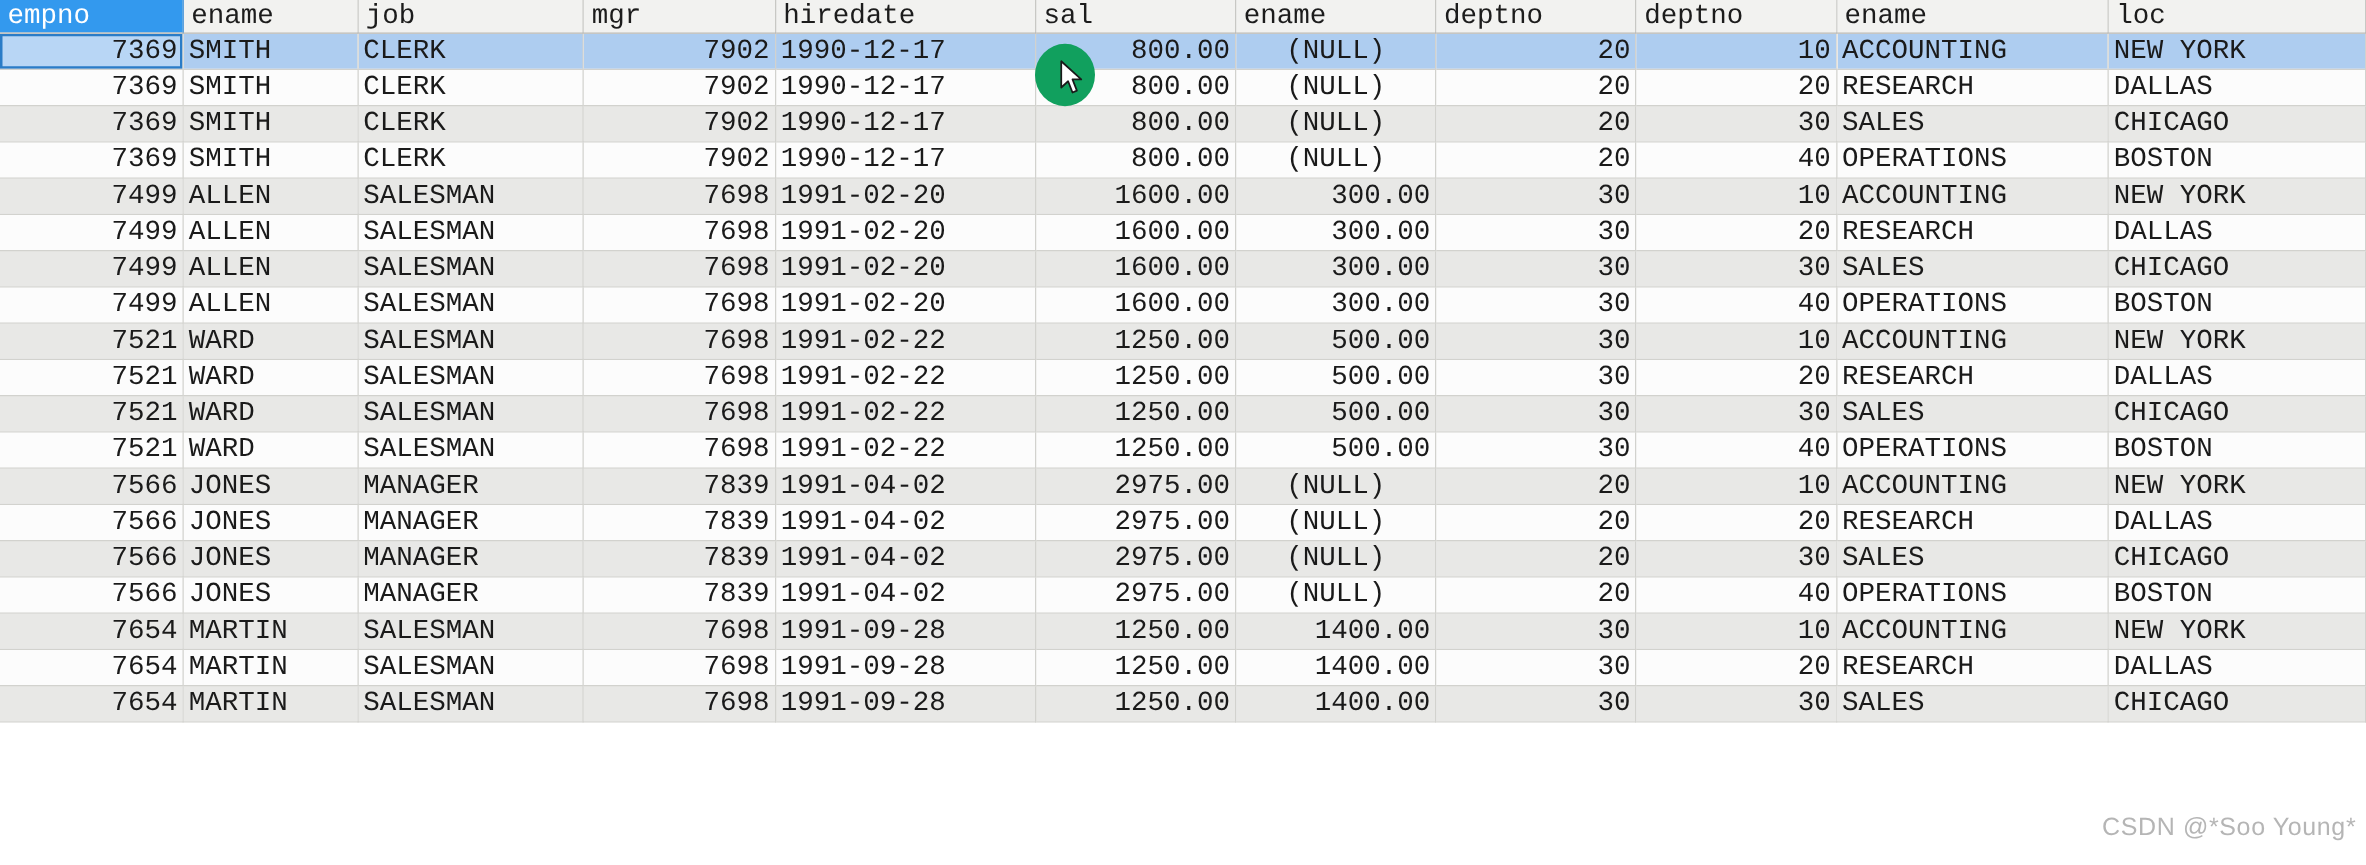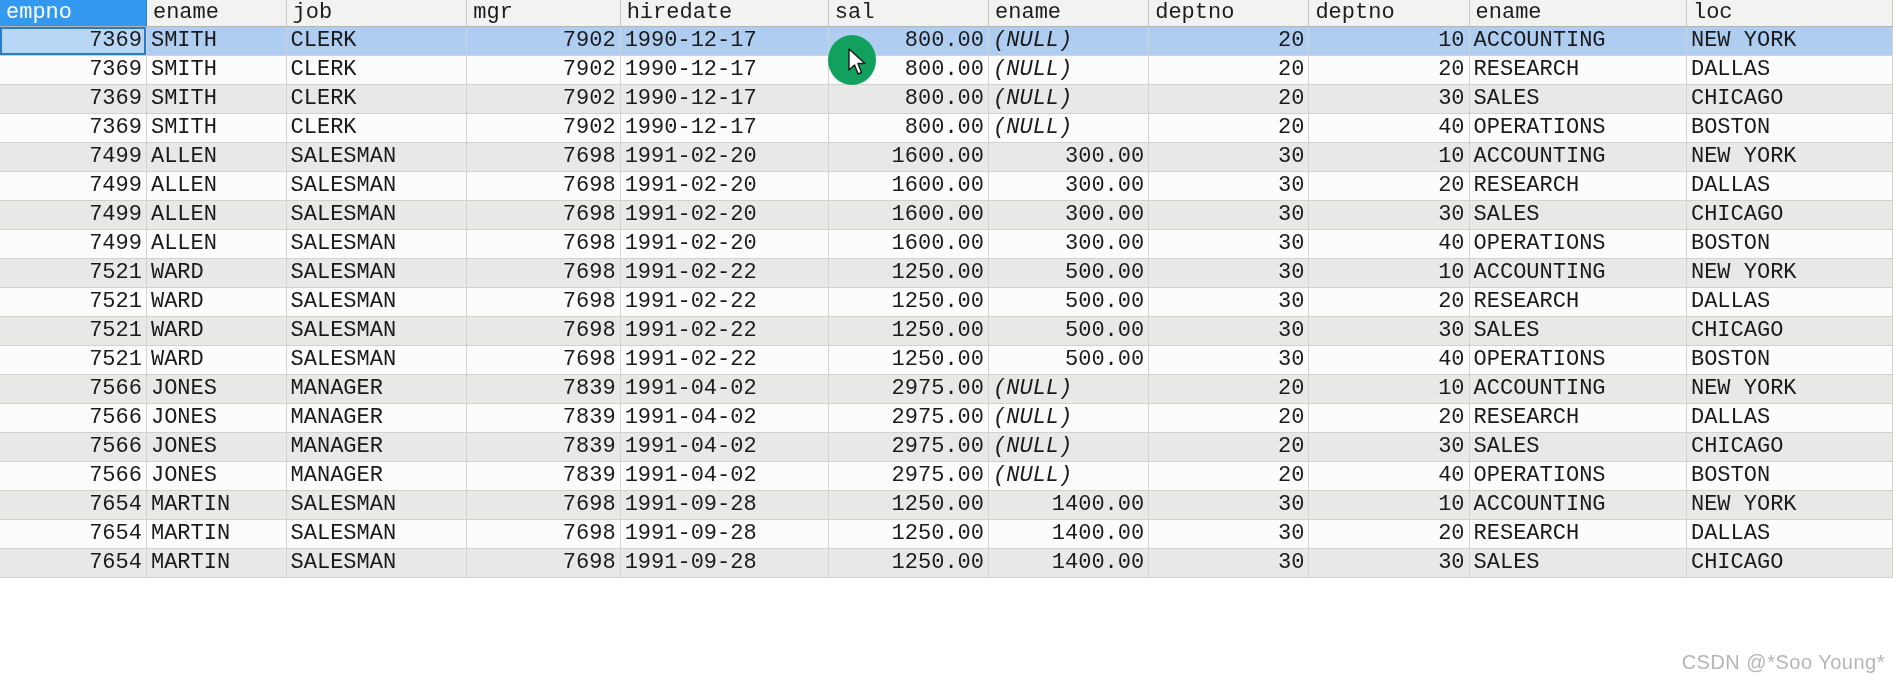--- a/index.html
+++ b/index.html
@@ -62,21 +62,21 @@
     padding: 0 4px 0 4px;
     vertical-align: middle;
     white-space: nowrap;
     overflow: hidden;
     color: #1a1a1a;
     font-size: 22px;
   }
 
   td.num  { text-align: right;  padding-right: 1px; }
   td.text { text-align: left;   padding-left: 2px; }
-  td.null { text-align: left;  font-style: italic; color: #33333a; padding-right: 6px; }
+  td.null { text-align: center;  color: #33333a; padding-right: 6px; }
 
   
   tbody tr.odd  td { background: #fcfcfc; }
   tbody tr.even td { background: #e8e8e6; }
 
   
   tbody tr.row-selected td { background: #aecdf0; }
 
   
   tbody tr.row-selected td.cell-focus {

